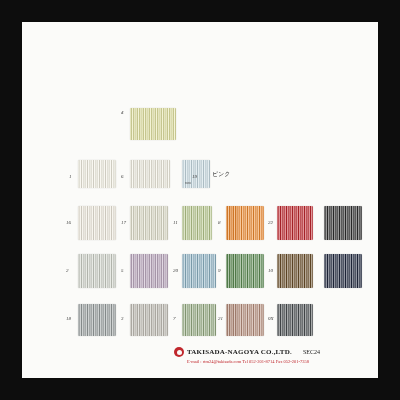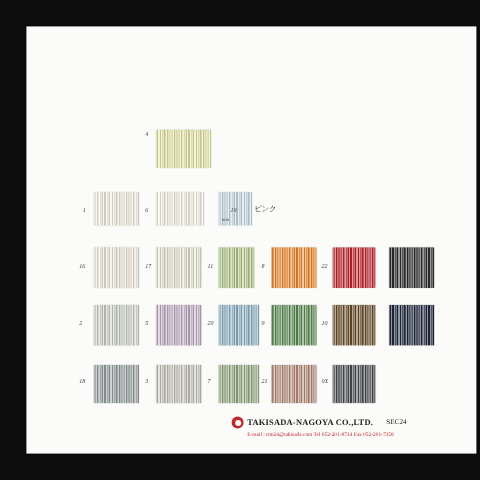--- a/index.html
+++ b/index.html
@@ -8,21 +8,20 @@
     background:#0d0d0d;
     font-family:"Liberation Serif", serif;
     overflow:hidden;
   }
   #page{
     position:absolute;
     left:22px; top:22px;
     width:356px; height:356px;
     background:#fbfbf9;
     box-shadow:0 0 2px rgba(0,0,0,.35);
-    padding-left:19px;
   }
   .swatch-grid{
     position:absolute;
     left:0; top:0; width:100%; height:100%;
   }
   .cell{
     position:absolute;
   }
   .chip{
     position:absolute;

